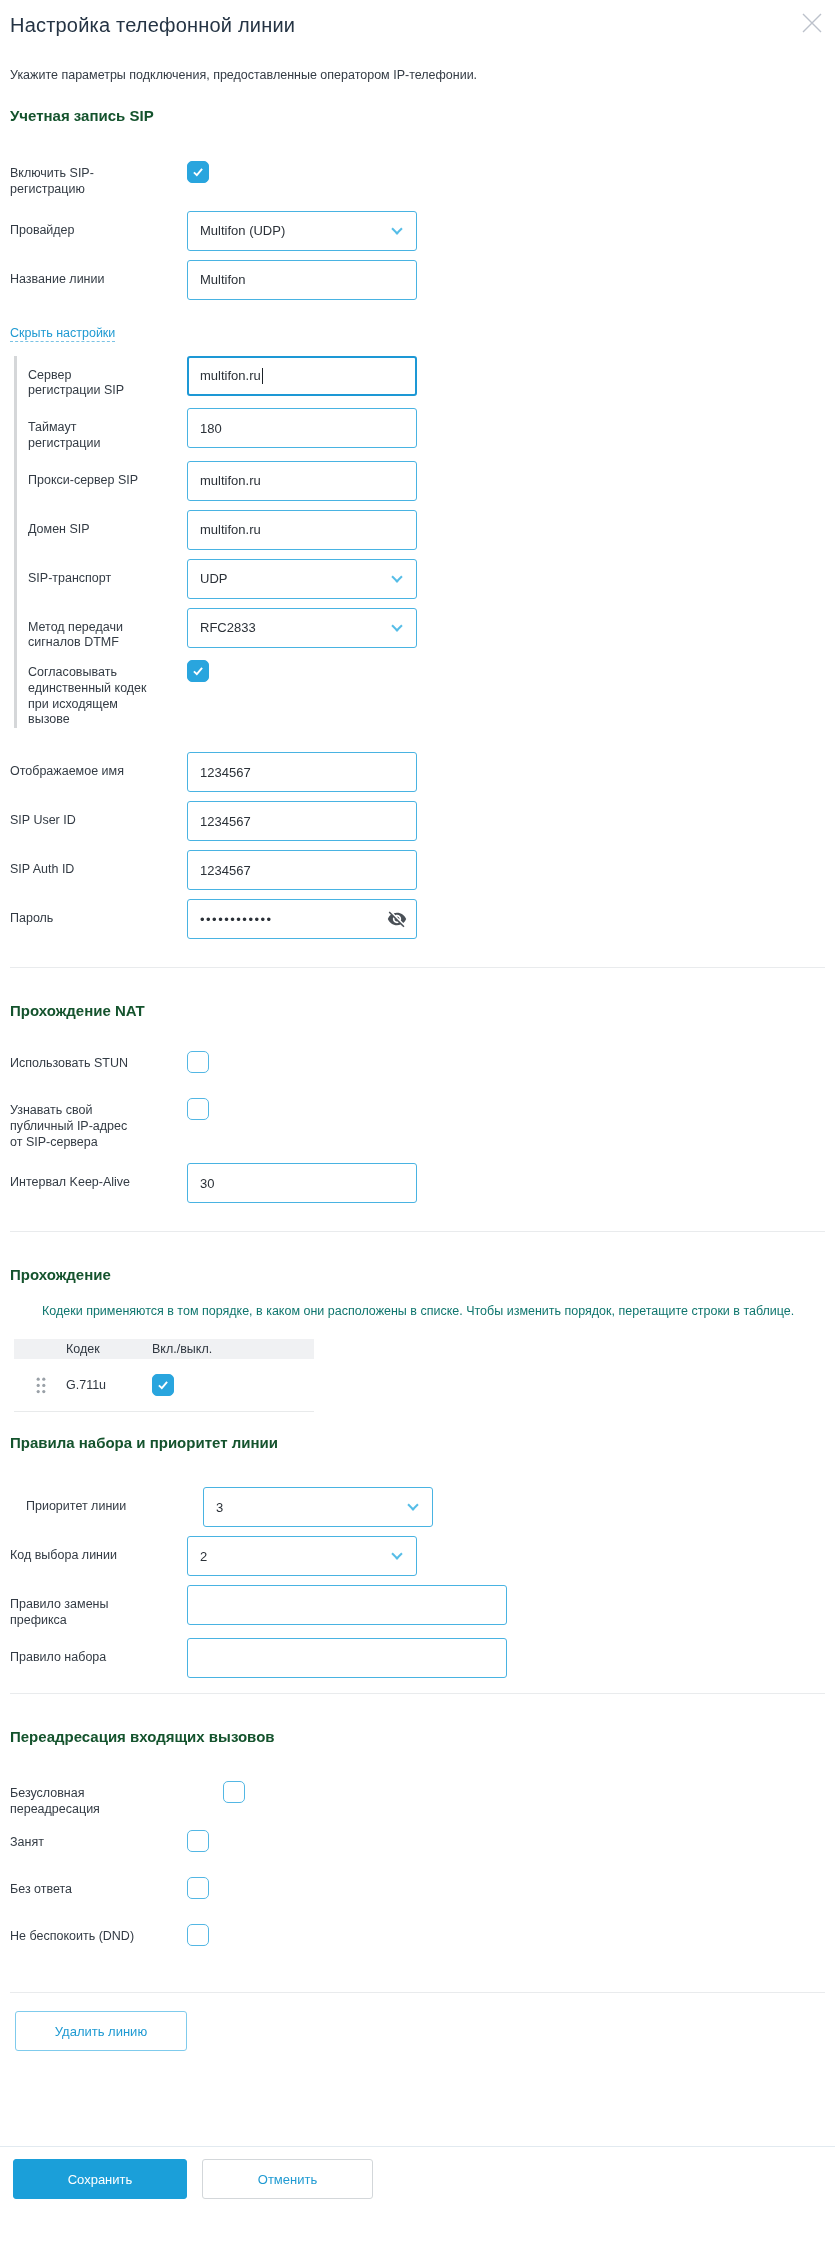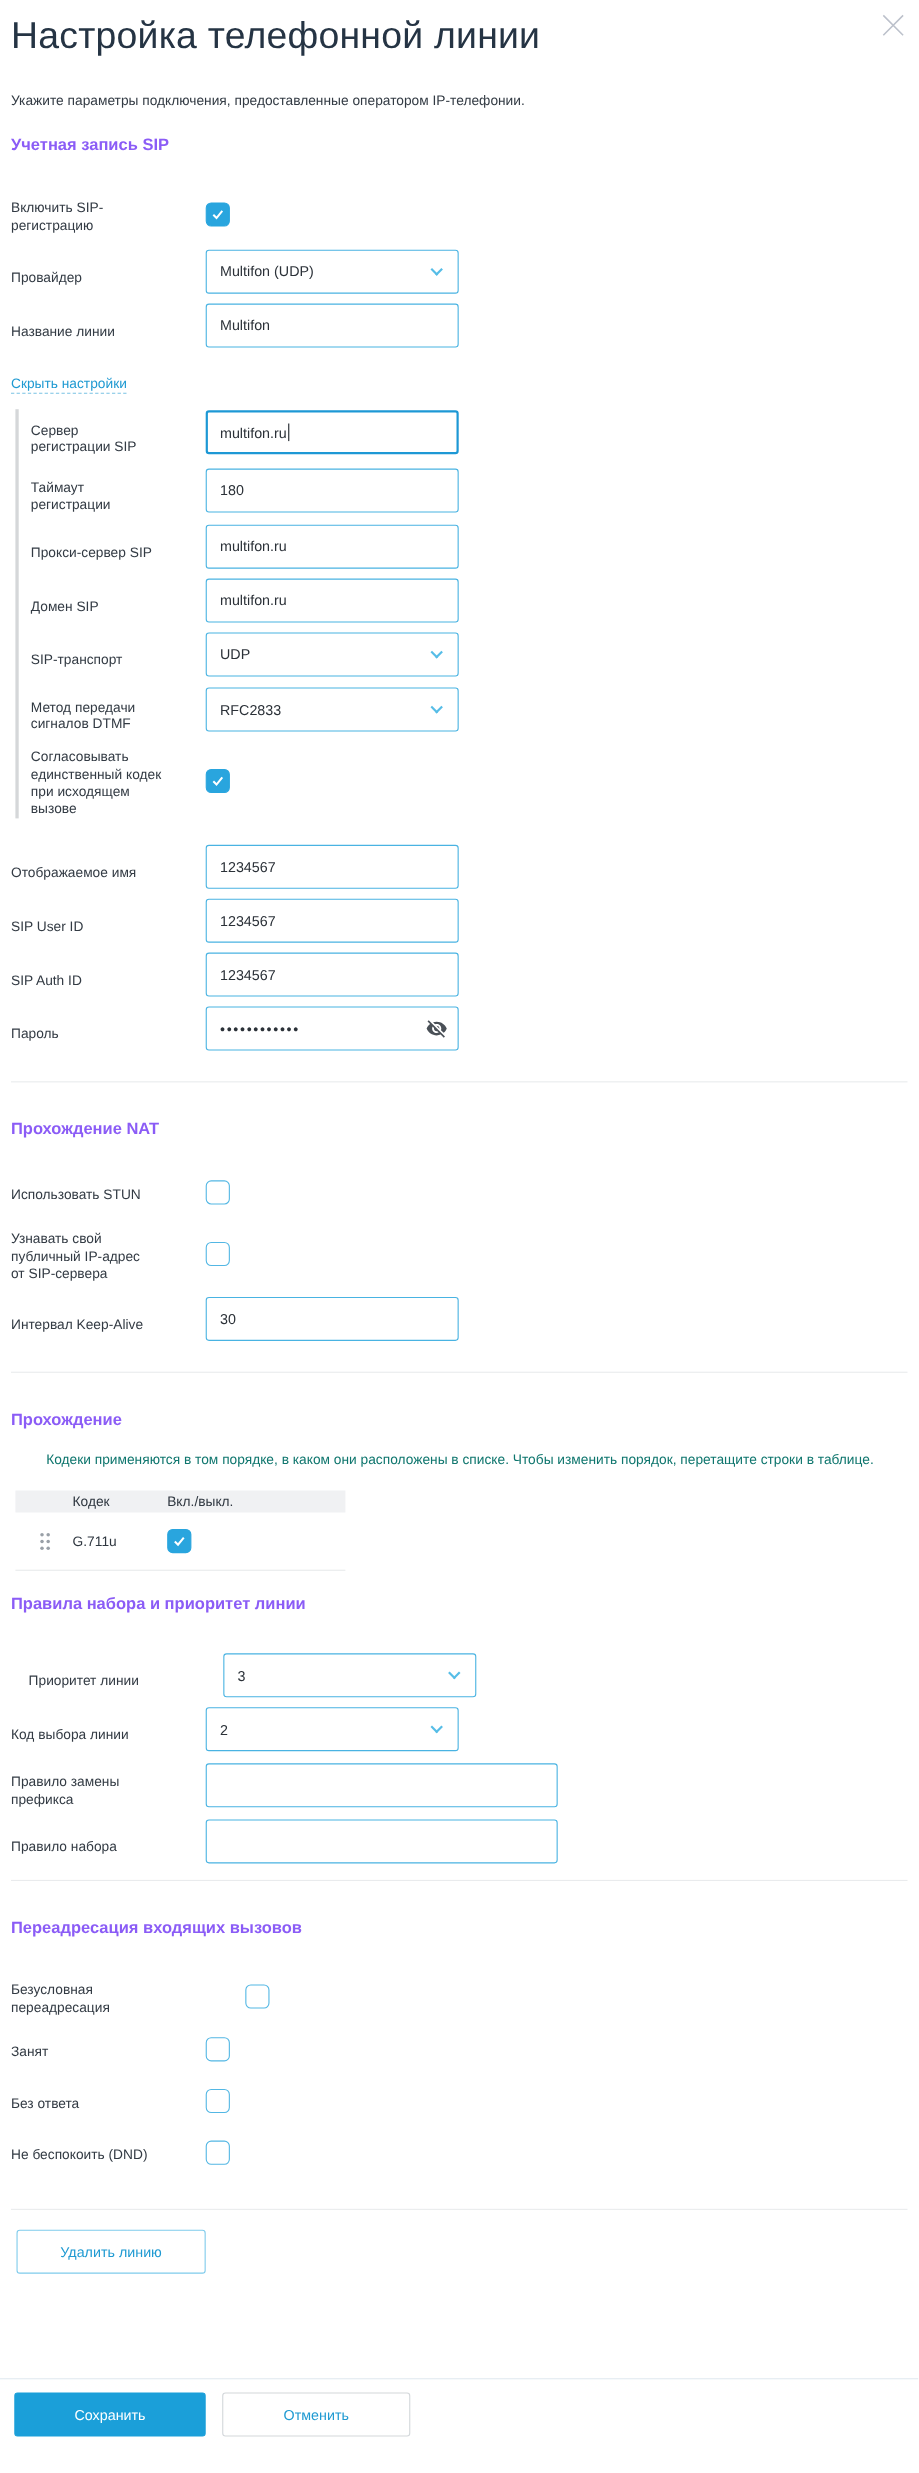--- a/index.html
+++ b/index.html
@@ -4,30 +4,30 @@
 <style>
   * { margin:0; padding:0; box-sizing:border-box; }
   html,body { background:#fff; }
   body {
     width:835px; min-height:2248px; position:relative;
     font-family:"Liberation Sans", sans-serif;
     color:#333b44; font-size:12.5px;
   }
   .page { padding:14px 10px 0 10px; }
 
-  .title { font-size:34px; font-weight:400; color:#253444; letter-spacing:.2px; }
+  .title { font-size:20px; font-weight:400; color:#253444; letter-spacing:.2px; }
   .subtitle { margin-top:31px; font-size:12.5px; color:#333b44; }
 
   .close-btn { position:absolute; top:8px; right:8px; width:30px; height:30px;
     background:none; border:none; cursor:pointer; display:flex; align-items:center; justify-content:center; }
 
-  .sec-h { font-size:15px; font-weight:700; color:#8b5cf6; margin-top:34px; }
+  .sec-h { font-size:15px; font-weight:700; color:#14532d; margin-top:34px; }
   .sec-h.first { margin-top:25px; }
 
-  .row { display:flex; align-items:center; margin-bottom:9px; }
+  .row { display:flex; align-items:flex-start; margin-bottom:9px; }
   .row .lbl { flex:0 0 177px; padding:12px 45px 0 0; line-height:1.26; color:#333b44; }
   .row.cb-row { margin-bottom:13px; min-height:34px; }
   .row.cb-row .lbl { padding-top:5px; }
   .row.first-row { margin-top:30px; }
 
   .inp {
     width:230px; height:40px; border:1px solid #49b3e2; border-radius:3px;
     padding:0 12px; font-size:13px; color:#2b3138; background:#fff;
     font-family:"Liberation Sans", sans-serif; outline:none; display:block;
   }

